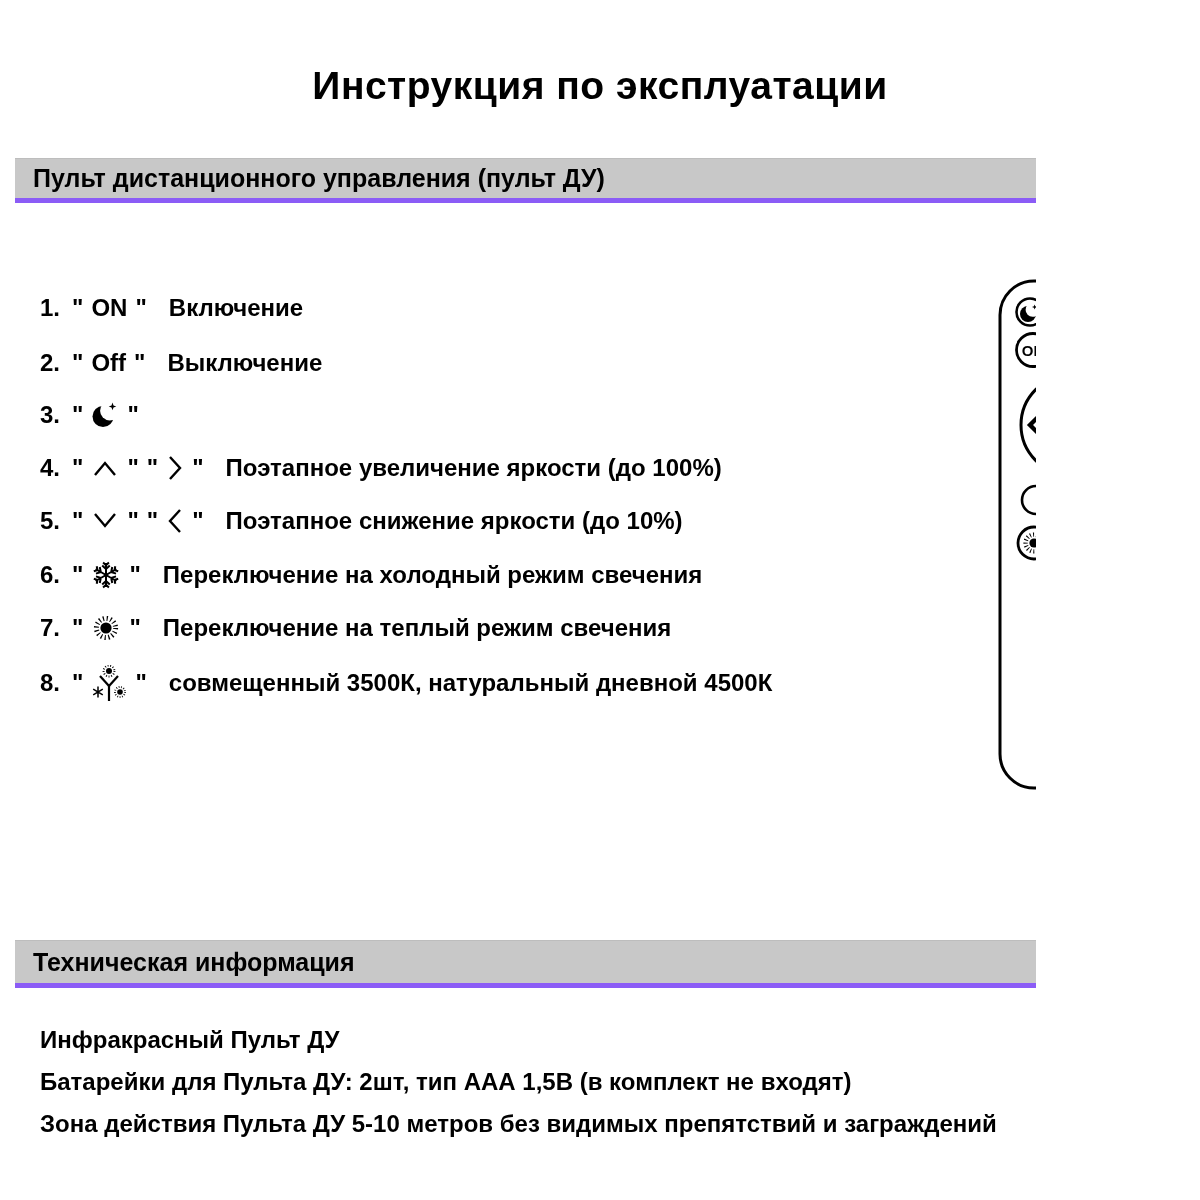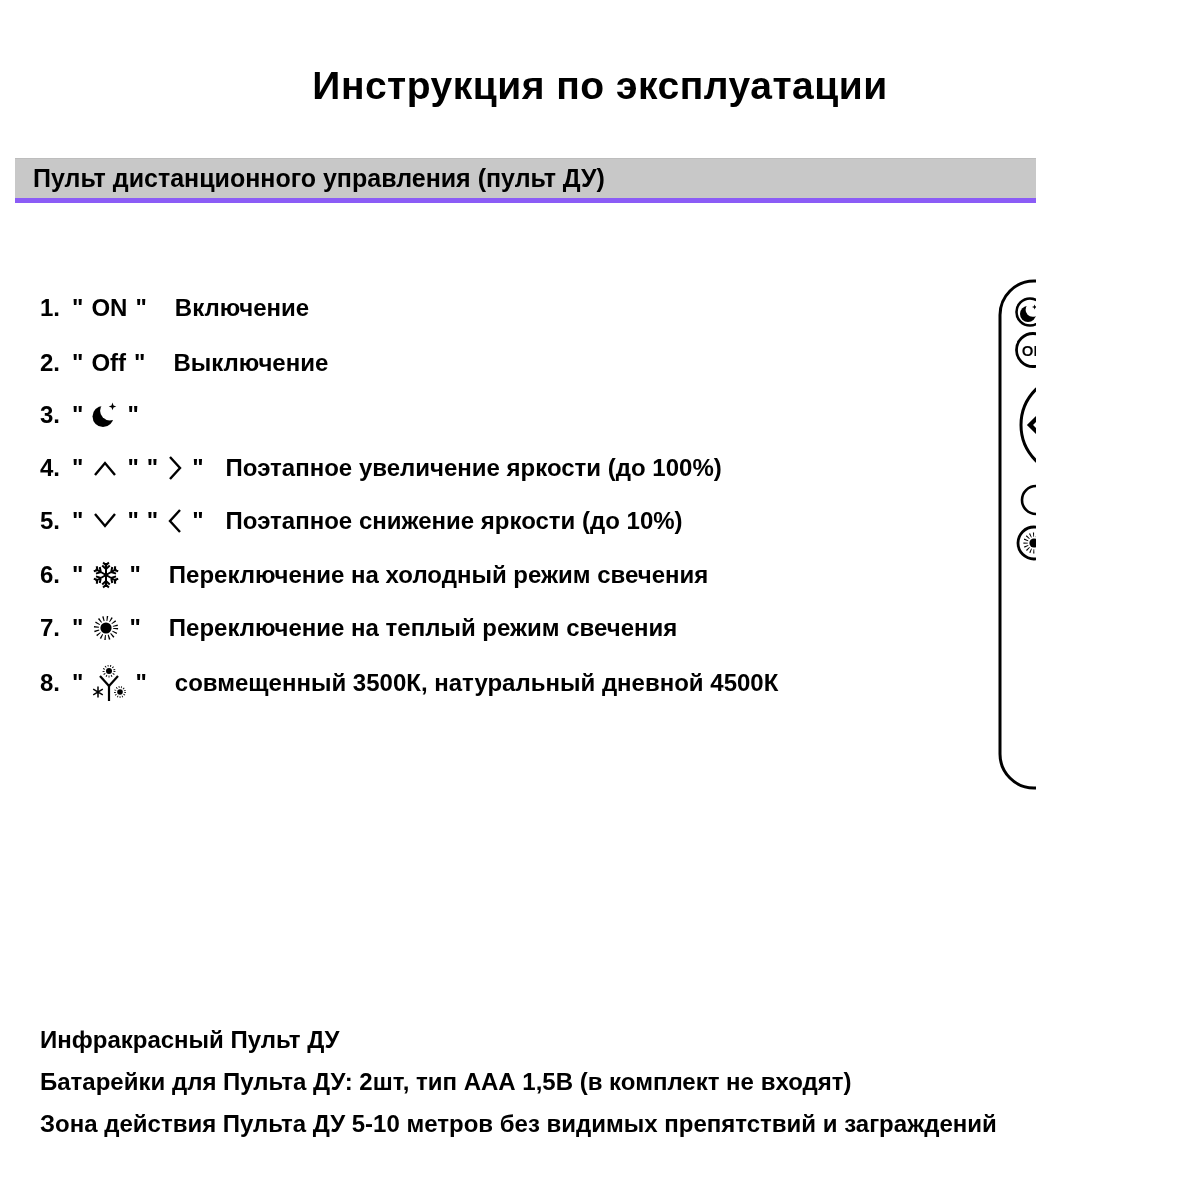--- a/index.html
+++ b/index.html
@@ -17,21 +17,21 @@
     display:flex;align-items:center;padding-left:18px;box-sizing:border-box;
     font-size:25px;border-top:1px solid #bdbdbd;border-bottom:5px solid #8b5cf6;
   }
   .bar-remote{top:158px;height:45px;}
   .bar-tech{top:940px;height:48px;}
   .item{
     position:absolute;left:40px;display:flex;align-items:center;gap:8px;
     font-size:24px;white-space:nowrap;line-height:30px;
   }
   .item .num{margin-right:4px;}
-  .item .txt{margin-left:20px;}
+  .item .txt{margin-left:14px;}
   .item .txt-indent{margin-left:14px;}
   .item8{align-items:flex-start;}
   .item8 .ic{margin-top:-3px;}
   .two-line span{display:block;}
   .ic{display:inline-flex;align-items:center;justify-content:center;}
   .tech-line{position:absolute;left:40px;font-size:24px;line-height:30px;white-space:nowrap;}
   .remote{position:absolute;left:995px;top:276px;}
   svg{display:block;}
 </style>
 </head>
@@ -228,18 +228,21 @@
             <path transform="rotate(240)" d="M0,2 L0,-12 M0,-6 L-3.8,-9.4 M0,-6 L3.8,-9.4 M0,-9.8 L-2.9,-12.4 M0,-9.8 L2.9,-12.4"></path>
             <path transform="rotate(300)" d="M0,2 L0,-12 M0,-6 L-3.8,-9.4 M0,-6 L3.8,-9.4 M0,-9.8 L-2.9,-12.4 M0,-9.8 L2.9,-12.4"></path>
           </g>
         </g>
       </g>
 
       <circle cx="76" cy="307" r="22.5" fill="#fff" stroke="#000" stroke-width="3"></circle>
     </svg>
   </div>
 
+  <div class="bar bar-tech">
+    <span>Техническая информация</span>
+  </div>
 
   <div class="tech-line" style="top:1025px">Инфракрасный Пульт ДУ</div>
   <div class="tech-line" style="top:1067px">Батарейки для Пульта ДУ: 2шт, тип ААА 1,5В (в комплект не входят)</div>
   <div class="tech-line" style="top:1109px">Зона действия Пульта ДУ 5-10 метров без видимых препятствий и заграждений</div>
 
 </div>
 
 </body></html>

